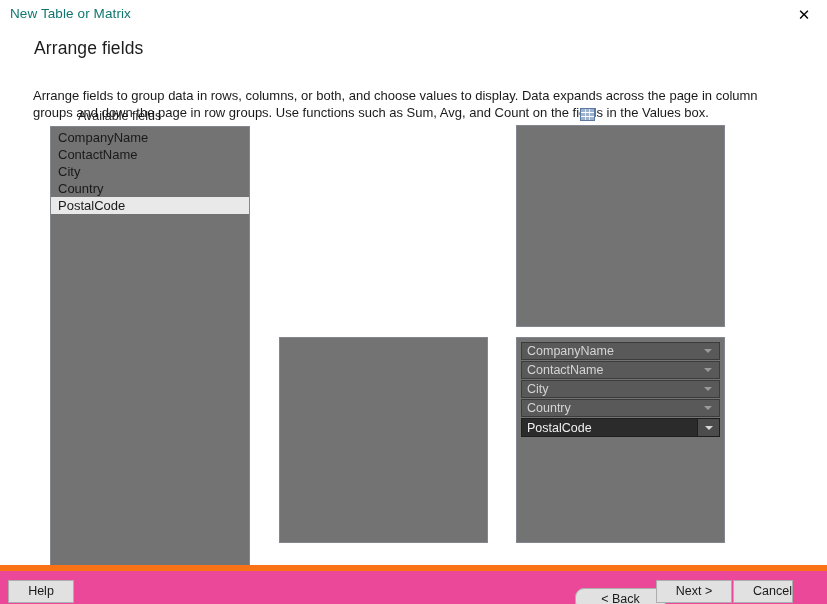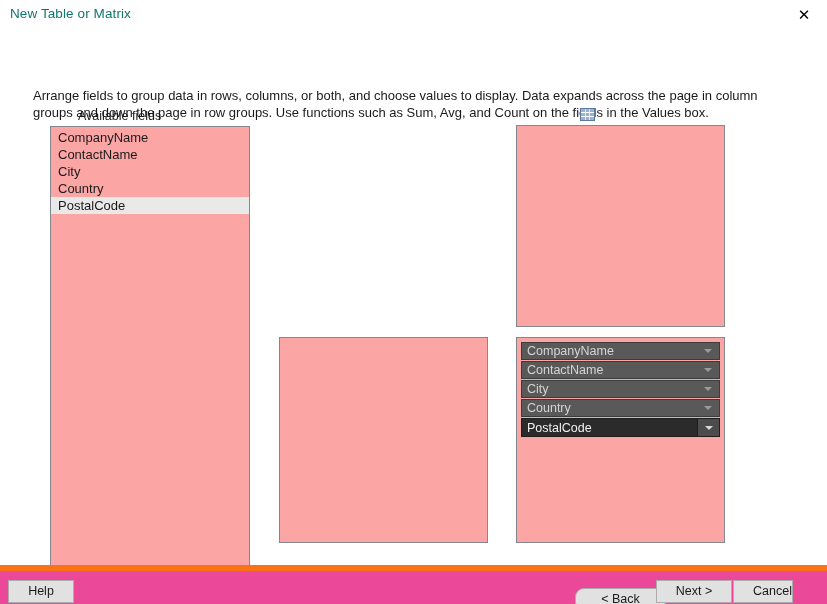--- a/index.html
+++ b/index.html
@@ -113,21 +113,21 @@
     color: #1a1a1a;
     line-height: 13px;
     display: block;
     flex: 0 0 auto;
     width: 14px;
   }
 
   
   .listbox {
     position: absolute;
-    background: #fca5a5;
+    background: #737373;
     border: 1px solid #828790;
   }
   .available-list {
     left: 50px;
     top: 96px;
     width: 200px;
     height: 445px;
     padding-top: 2px;
   }
   .list-item {
@@ -245,20 +245,21 @@
 
 <div class="titlebar">
   <div class="titlebar-text">New Table or Matrix</div>
   <button class="close-btn">
     <span class="close-glyph">✕</span>
   </button>
 </div>
 
 <div class="content">
 
+  <h1 class="page-heading">Arrange fields</h1>
   <p class="page-desc">Arrange fields to group data in rows, columns, or both, and choose values to display. Data expands across the page in column groups and down the page in row groups.  Use functions such as Sum, Avg, and Count on the fields in the Values box.</p>
 
   <div class="section-label" style="left:50px; top:79px;">Available fields</div>
 
   <div class="listbox available-list">
     <div class="list-item">CompanyName</div>
     <div class="list-item">ContactName</div>
     <div class="list-item">City</div>
     <div class="list-item">Country</div>
     <div class="list-item selected">PostalCode</div>

